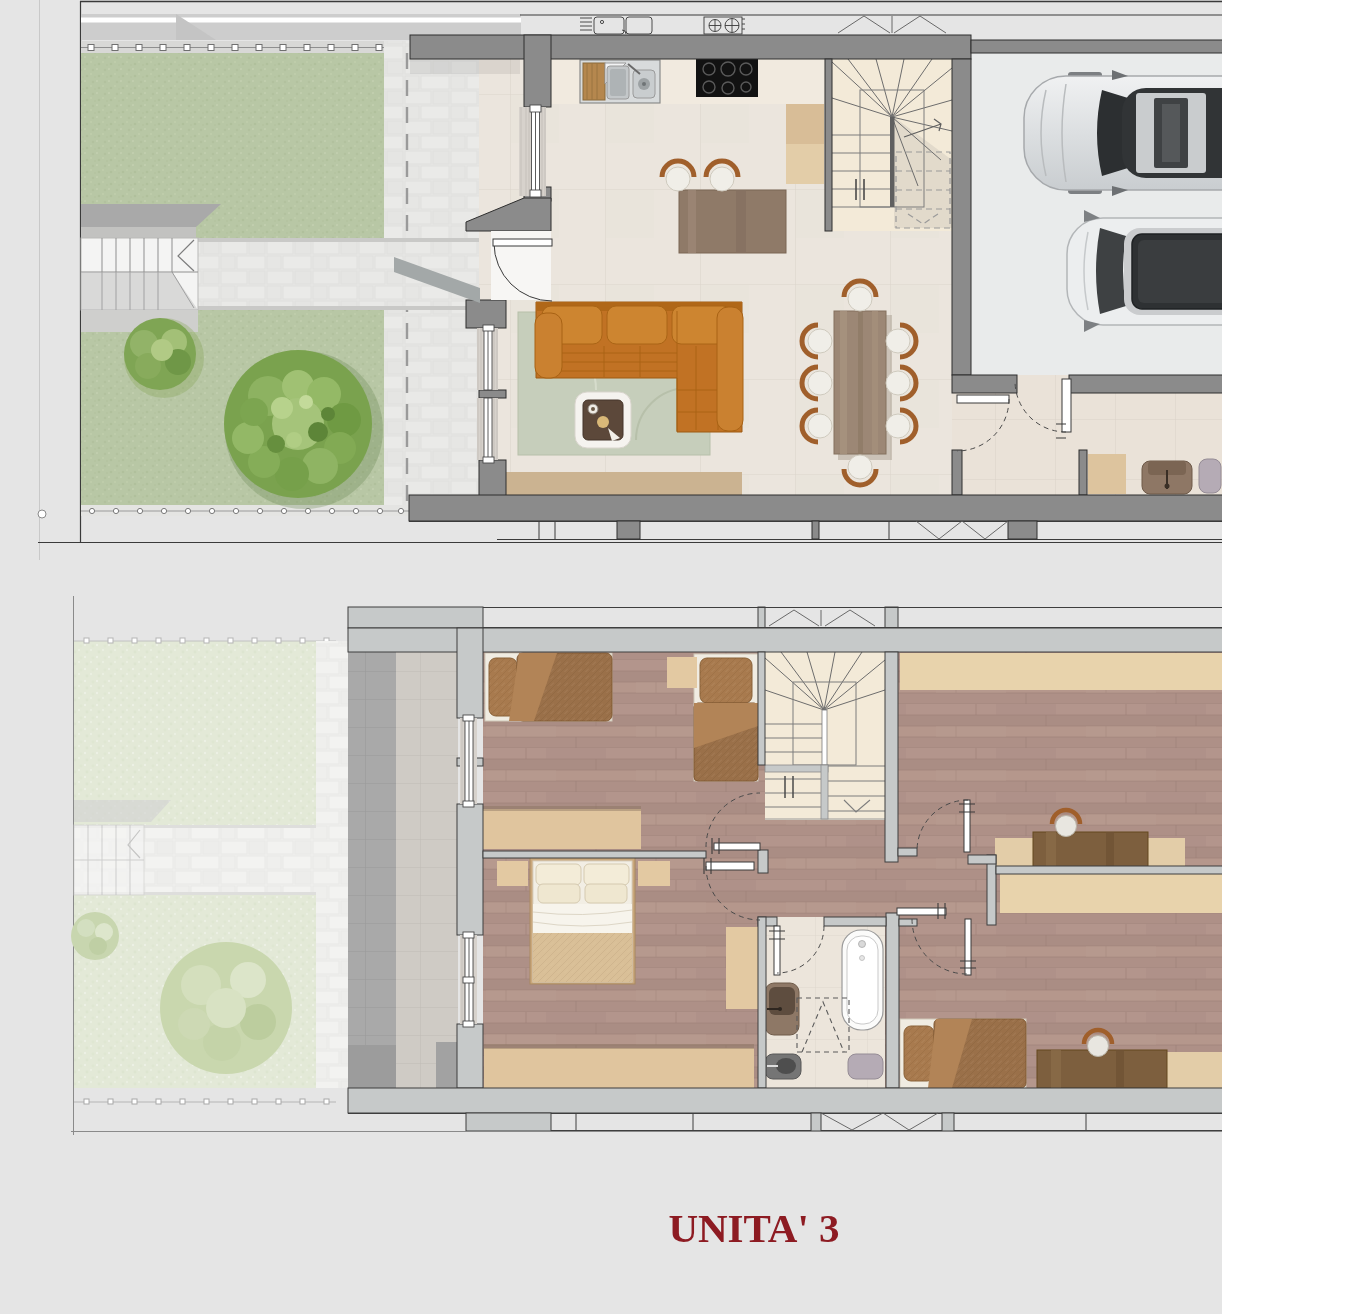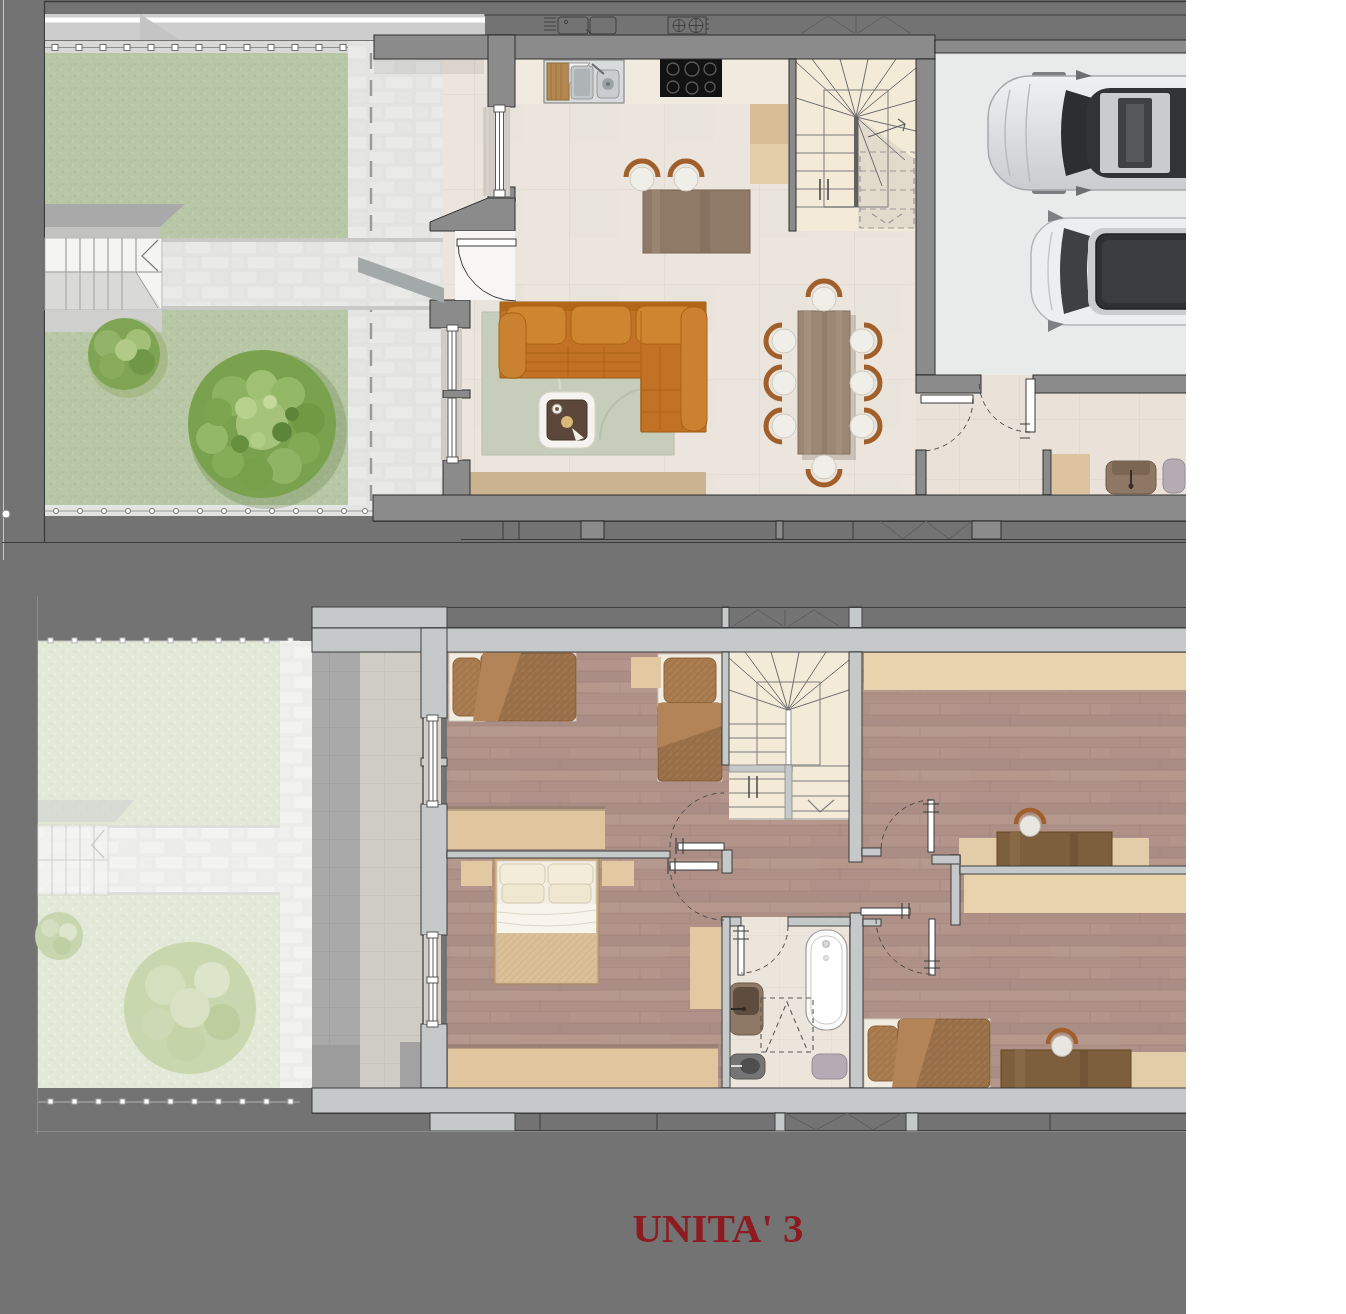--- a/index.html
+++ b/index.html
@@ -1,16 +1,16 @@
 <!DOCTYPE html>
 <html><head>
 <meta charset="utf-8">
 <style>
 html,body{margin:0;padding:0;background:#ffffff;}
-#page{position:relative;width:1186px;height:1314px;background:#737373;overflow:hidden;}
+#page{position:relative;width:1186px;height:1314px;background:#e5e5e5;overflow:hidden;padding-left:36px;}
 svg{display:block;}
 </style>
 </head>
 <body>
 <div id="page">
 <svg width="1346" height="1314" viewBox="0 0 1346 1314">
 <defs>
 <pattern id="grass" width="12" height="12" patternUnits="userSpaceOnUse">
   <rect width="12" height="12" fill="#b8c7a5"></rect>
   <circle cx="3" cy="4" r="1.3" fill="#b0c09c"></circle>

